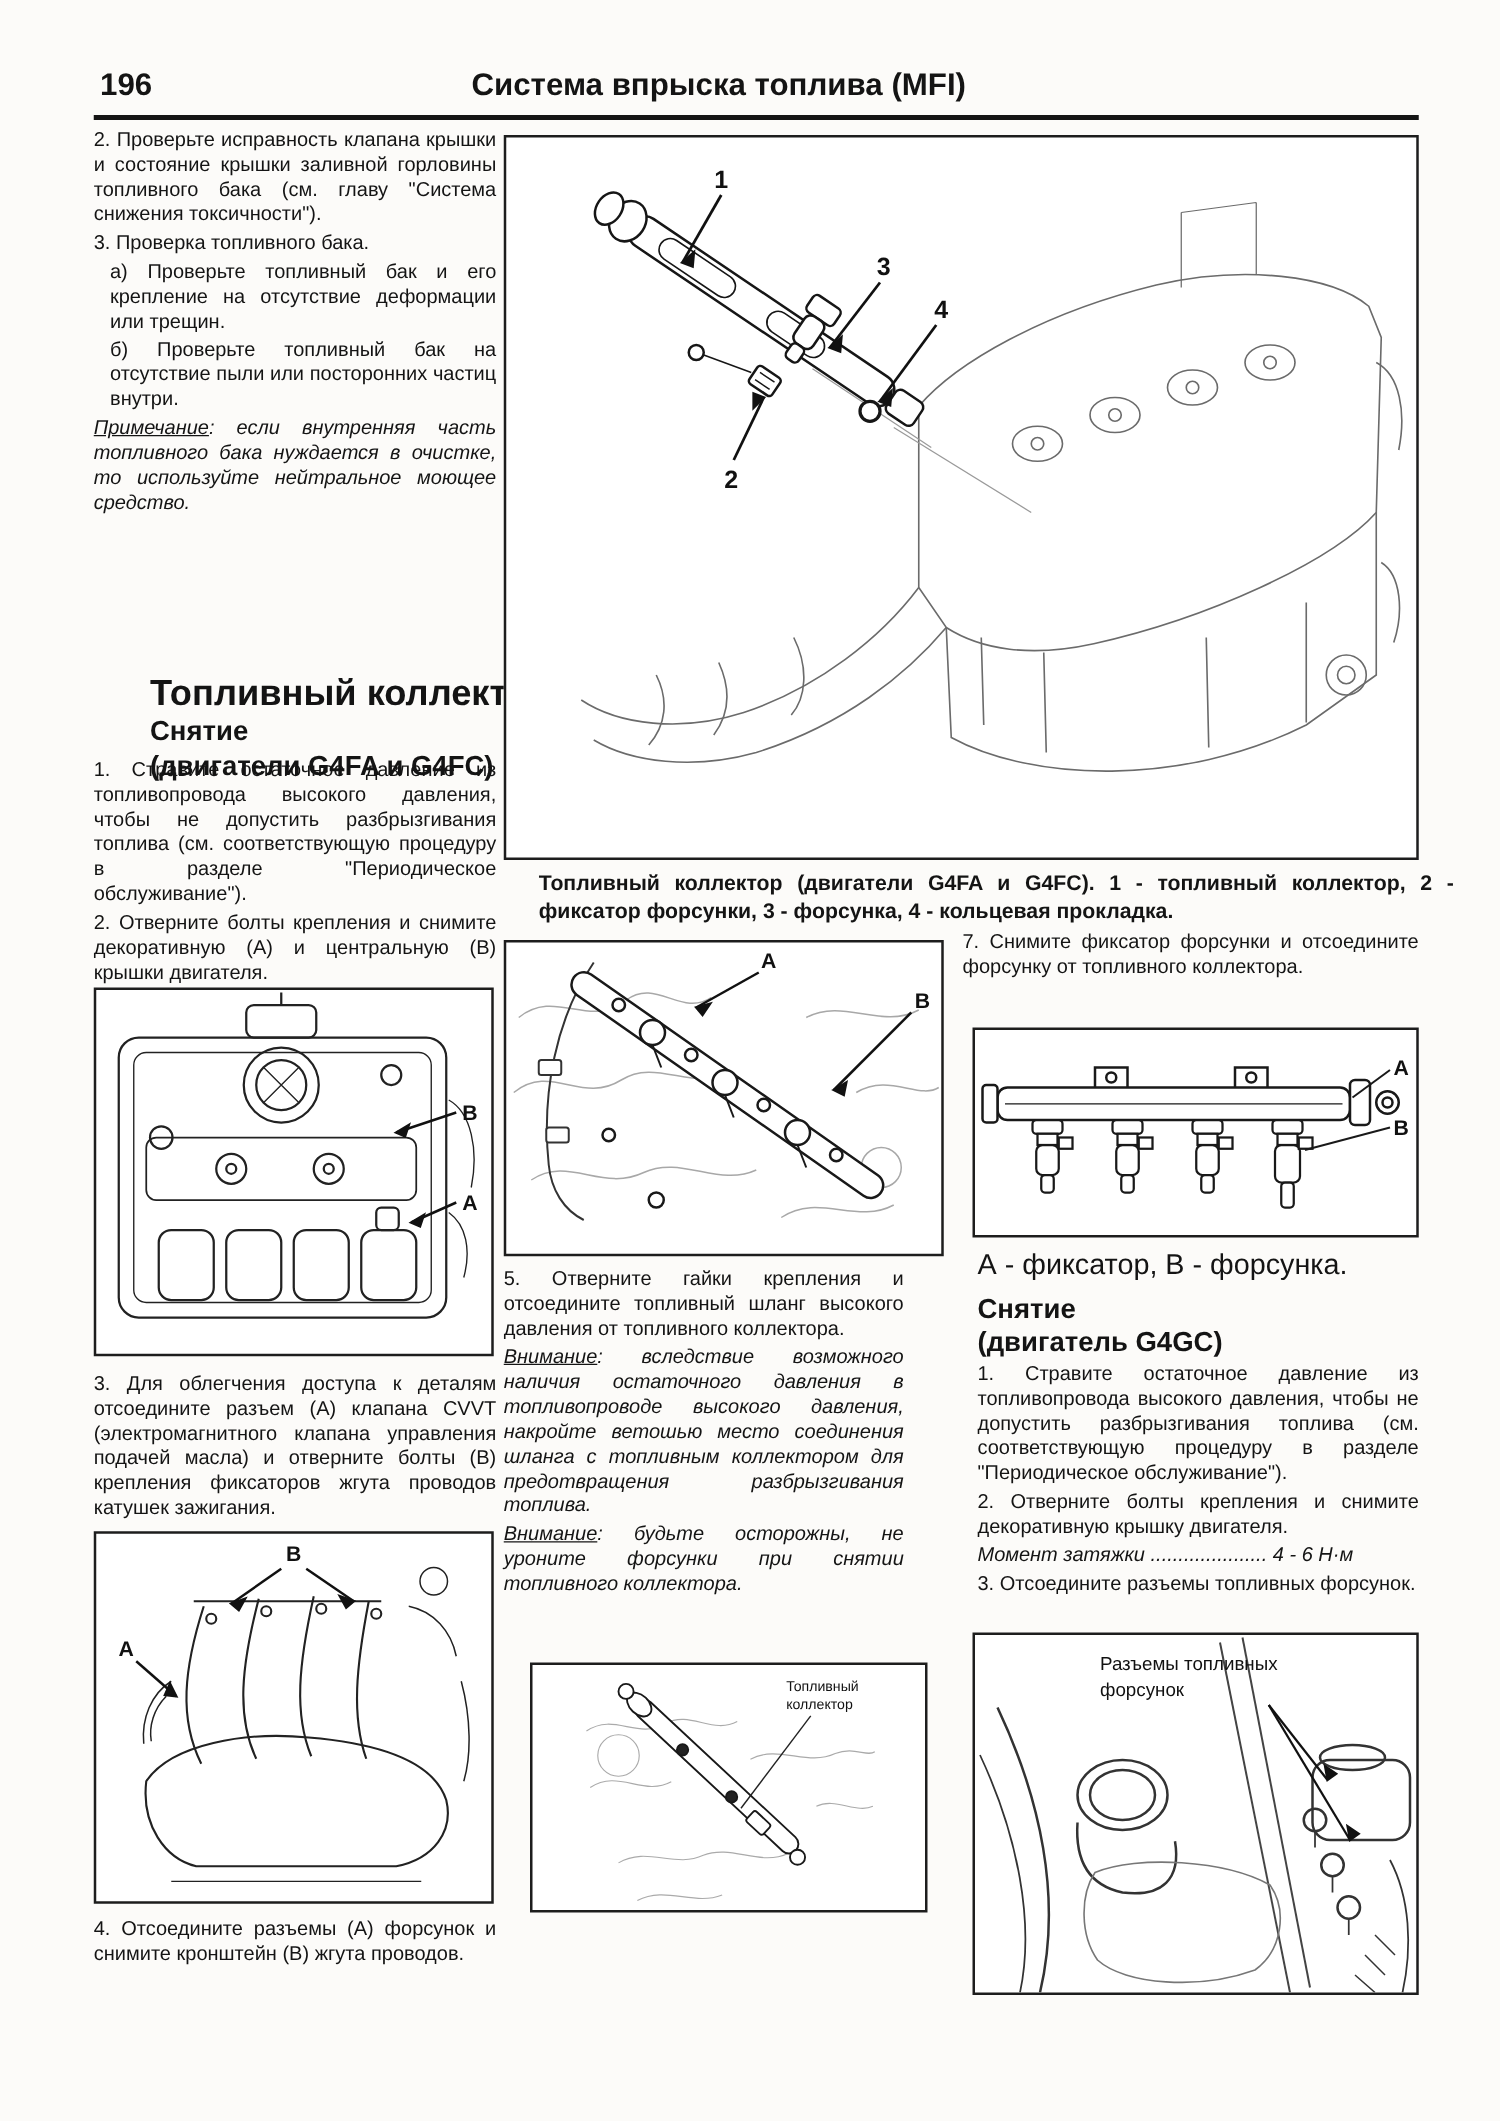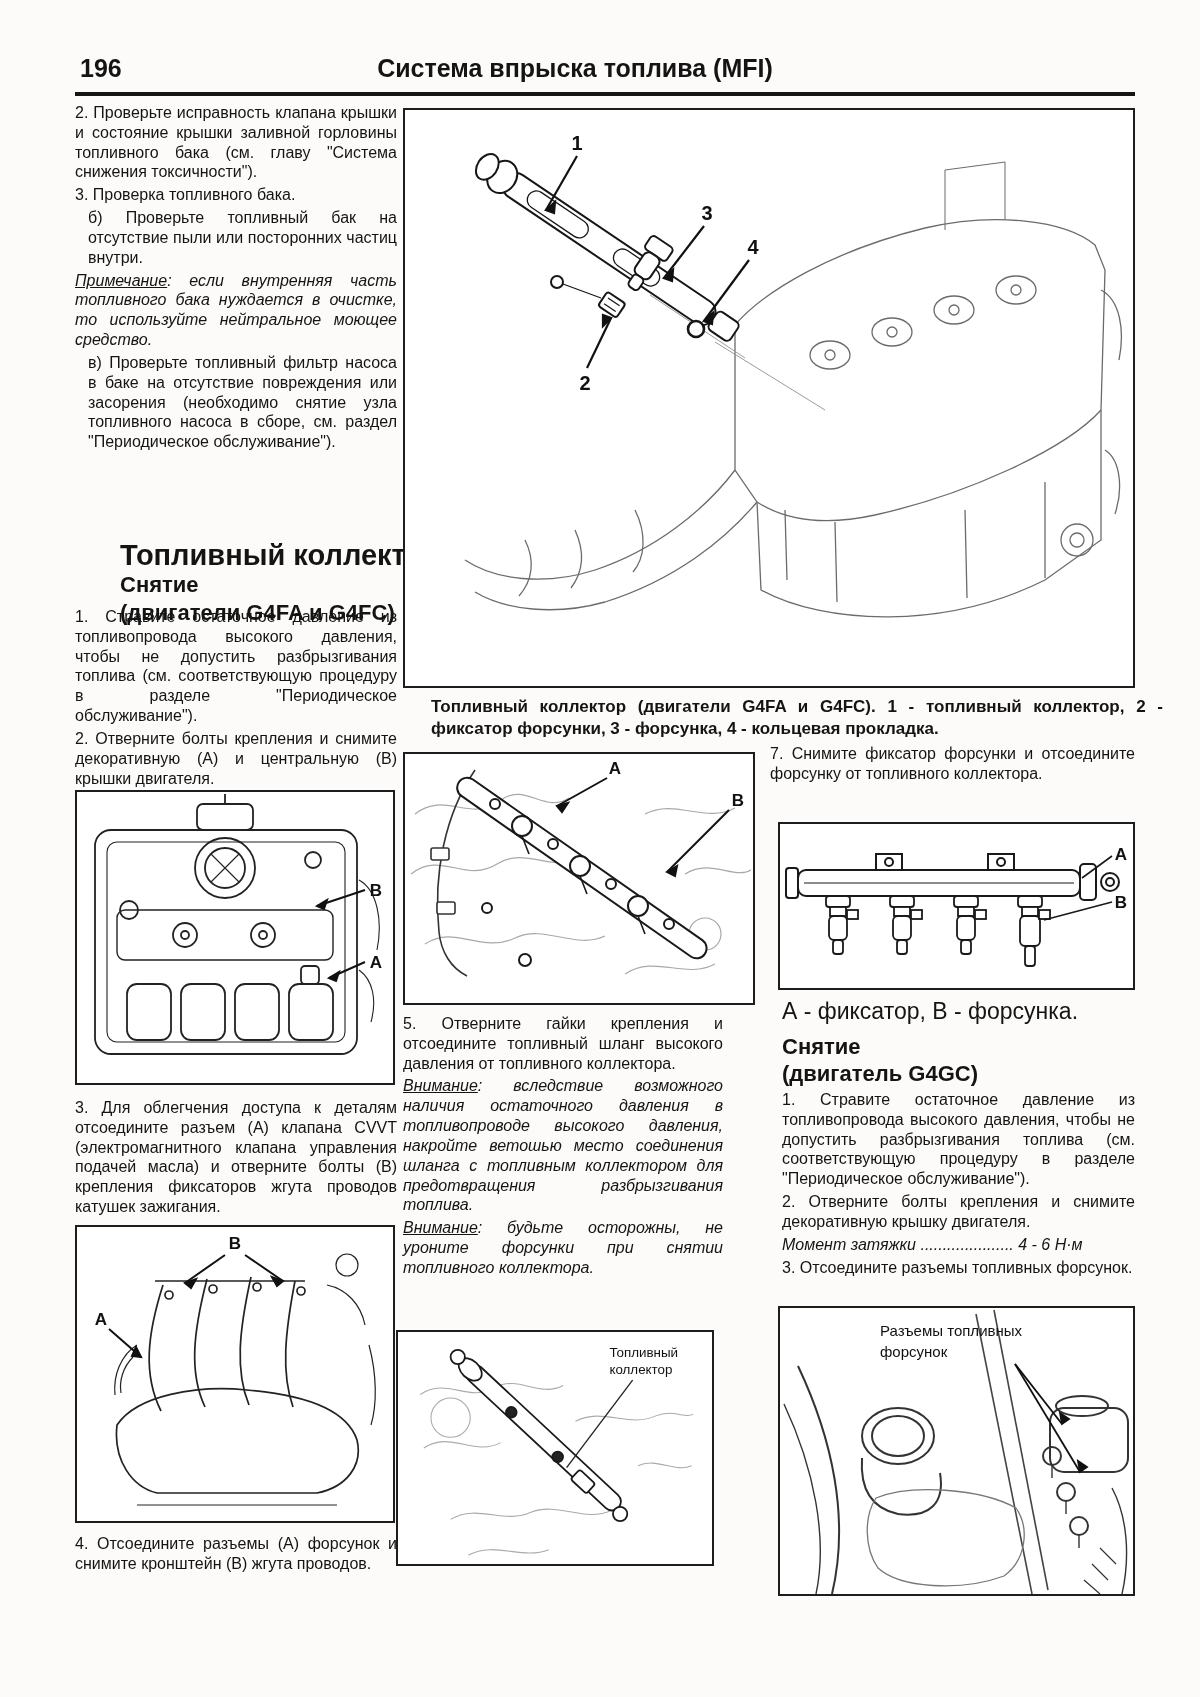--- a/index.html
+++ b/index.html
@@ -33,23 +33,23 @@
 
 <div class="page">
 
   <div class="pagenum">196</div>
   <div class="htitle">Система впрыска топлива (MFI)</div>
   <div class="hrule"></div>
 
   <div class="tcol" style="left:75px;top:103px;width:322px;">
     <p>2. Проверьте исправность клапана крышки и состояние крышки заливной горловины топливного бака (см. главу "Система снижения токсичности").</p>
     <p>3. Проверка топливного бака.</p>
+    <p class="sub">а) Проверьте топливный бак и его крепление на отсутствие деформации или трещин.</p>
     <p class="sub">б) Проверьте топливный бак на отсутствие пыли или посторонних частиц внутри.</p>
     <p class="note-p"><span class="lbl-u">Примечание</span><span>: если внутренняя часть топливного бака нуждается в очистке, то используйте нейтральное моющее средство.</span></p>
-    <p class="sub">в) Проверьте топливный фильтр насоса в баке на отсутствие повреждения или засорения (необходимо снятие узла топливного насоса в сборе, см. раздел "Периодическое обслуживание").</p>
   </div>
 
   <div class="tcol" style="left:75px;top:540px;width:322px;margin-left:45px;">
     <div class="h-main">Топливный коллектор</div>
     <div class="h-sub">Снятие</div>
     <div class="h-sub">(двигатели G4FA и G4FC)</div>
   </div>
 
   <div class="tcol" style="left:75px;top:607px;width:322px;">
     <p>1. Стравите остаточное давление из топливопровода высокого давления, чтобы не допустить разбрызгивания топлива (см. соответствующую процедуру в разделе "Периодическое обслуживание").</p>
@@ -247,21 +247,21 @@
       <text class="callout" x="333" y="52" text-anchor="middle">В</text>
     </svg>
   </div>
 
   <div class="tcol" style="left:403px;top:1014px;width:320px;">
     <p>5. Отверните гайки крепления и отсоедините топливный шланг высокого давления от топливного коллектора.</p>
     <p class="note-p"><span class="lbl-u">Внимание</span><span>: вследствие возможного наличия остаточного давления в топливопроводе высокого давления, накройте ветошью место соединения шланга с топливным коллектором для предотвращения разбрызгивания топлива.</span></p>
     <p class="note-p"><span class="lbl-u">Внимание</span><span>: будьте осторожны, не уроните форсунки при снятии топливного коллектора.</span></p>
   </div>
 
-  <div class="fig" style="left:396px;top:1330px;width:318px;height:236px;">
+  <div class="fig" style="left:424px;top:1330px;width:318px;height:200px;">
     <svg viewBox="0 0 314 260">
       <g stroke="#aaaaaa" fill="none" stroke-width="1.2">
         <path d="M6,70 C36,50 60,80 90,62 C116,48 140,74 166,60"></path>
         <path d="M10,130 C40,110 66,140 96,124"></path>
         <path d="M180,100 C210,84 240,108 270,94 C290,86 304,98 312,92"></path>
         <path d="M40,210 C70,192 100,216 130,202 C160,190 190,214 220,200"></path>
         <circle cx="40" cy="96" r="22"></circle>
         <path d="M250,150 C270,140 292,158 310,150"></path>
         <path d="M60,250 C90,234 120,256 150,244"></path>
       </g>

